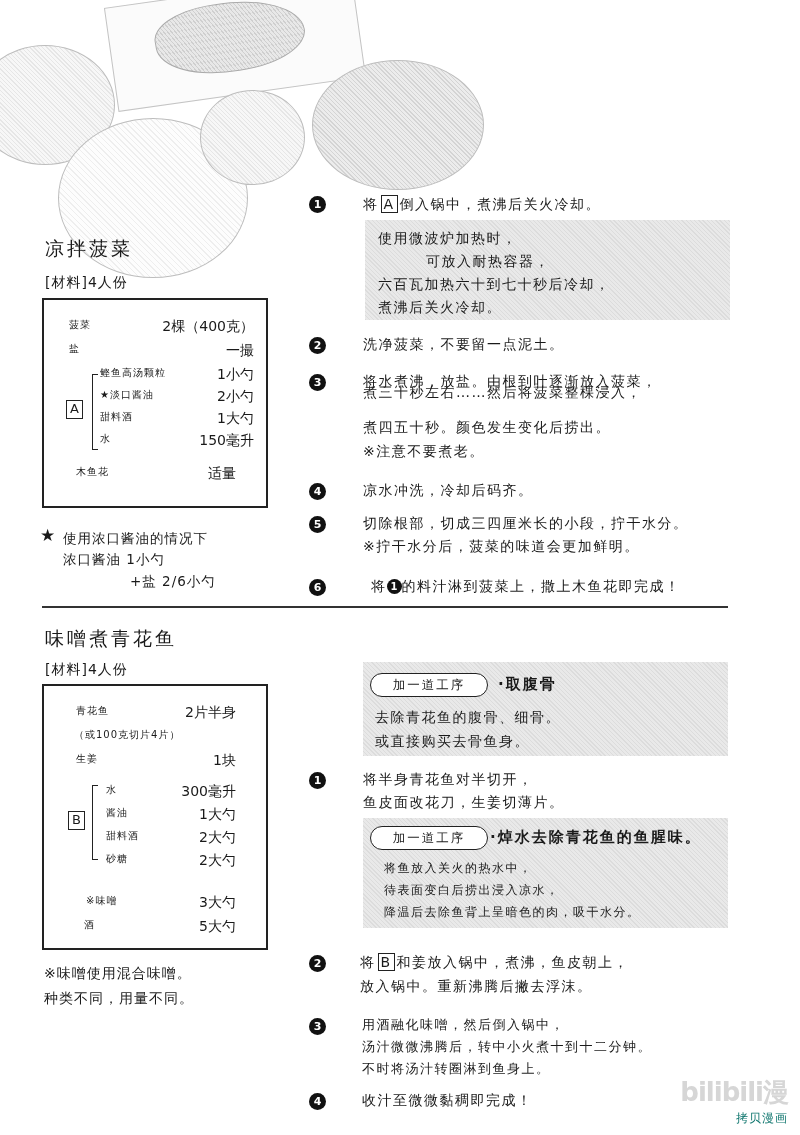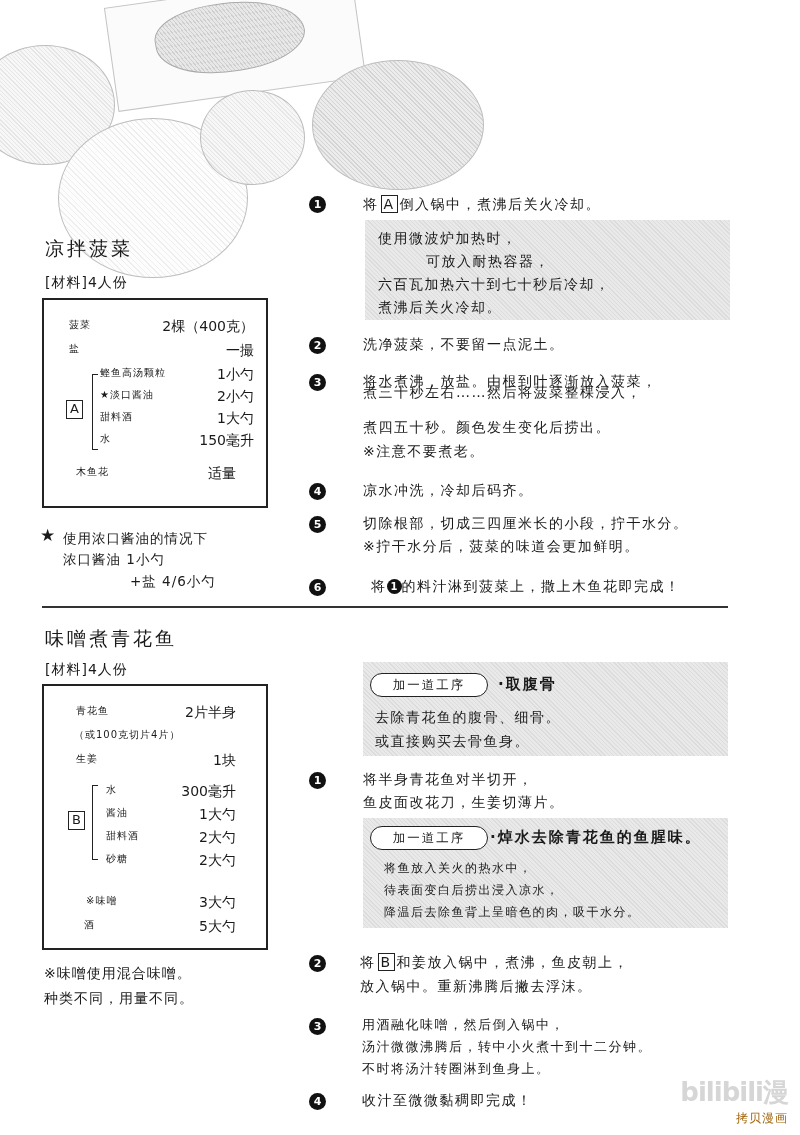--- a/index.html
+++ b/index.html
@@ -33,21 +33,21 @@
 
   .tip-box { position: absolute; background: repeating-linear-gradient(45deg,#dcdcdc 0 1px,#e9e9e9 1px 3px); }
   .tip-text { position: absolute; font-size: 14px; line-height: 23px; letter-spacing: 1.5px; white-space: nowrap; }
   .cloud { position: absolute; height: 24px; border: 1.5px solid #222; border-radius: 14px; background: #fff;
            font-size: 12.5px; line-height: 21px; text-align: center; letter-spacing: 2px; }
   .tip-heading { position: absolute; font-size: 15px; font-weight: bold; letter-spacing: 2px; white-space: nowrap; }
 
   .divider { position: absolute; left: 42px; top: 606px; width: 686px; height: 2px; background: #333; }
 
   .watermark { position: absolute; right: 12px; bottom: 8px; color: #d6d6d6; font-size: 26px; font-weight: bold; letter-spacing: -1px; }
-  .watermark small { display:block; font-size: 12px; color:#a16207; text-align:right; letter-spacing: 1px; font-weight: normal; }
+  .watermark small { display:block; font-size: 12px; color:#0f766e; text-align:right; letter-spacing: 1px; font-weight: normal; }
 </style>
 </head>
 <body>
 
 <div class="illustration">
   <div class="plate" style="left:110px;top:-10px;width:250px;height:105px;"></div>
   <div class="fish" style="left:155px;top:2px;width:150px;height:70px;transform:rotate(-10deg);"></div>
   <div class="dish" style="left:-25px;top:45px;width:140px;height:120px;"></div>
   <div class="dish" style="left:58px;top:118px;width:190px;height:160px;background:repeating-linear-gradient(45deg,#eeeeee 0 1px,#fdfdfd 1px 4px);"></div>
   <div class="dish" style="left:200px;top:90px;width:105px;height:95px;"></div>
@@ -74,21 +74,21 @@
   <div class="ing-row" style="left:56px;top:132px;">水</div>
   <div class="ing-amt" style="right:12px;top:132px;">150毫升</div>
 
   <div class="ing-row" style="left:32px;top:165px;">木鱼花</div>
   <div class="ing-amt" style="right:30px;top:165px;">适量</div>
 </div>
 
 <div class="note" style="left:40px;top:525px;font-size:17px;">★</div>
 <div class="note" style="left:63px;top:528px;">使用浓口酱油的情况下</div>
 <div class="note" style="left:63px;top:549px;">浓口酱油 1小勺</div>
-<div class="note" style="left:130px;top:571px;">+盐 4/6小勺</div>
+<div class="note" style="left:130px;top:571px;">+盐 2/6小勺</div>
 
 <div class="step-num" style="left:309px;top:196px;">1</div>
 <div class="step-text" style="left:363px;top:193px;">
   <span>将</span><span class="inline-box">A</span><span>倒入锅中，煮沸后关火冷却。</span>
 </div>
 
 <div class="tip-box" style="left:365px;top:220px;width:365px;height:100px;"></div>
 <div class="tip-text" style="left:378px;top:227px;">使用微波炉加热时，</div>
 <div class="tip-text" style="left:378px;top:250px;margin-left:48px;">可放入耐热容器，</div>
 <div class="tip-text" style="left:378px;top:273px;">六百瓦加热六十到七十秒后冷却，</div>

